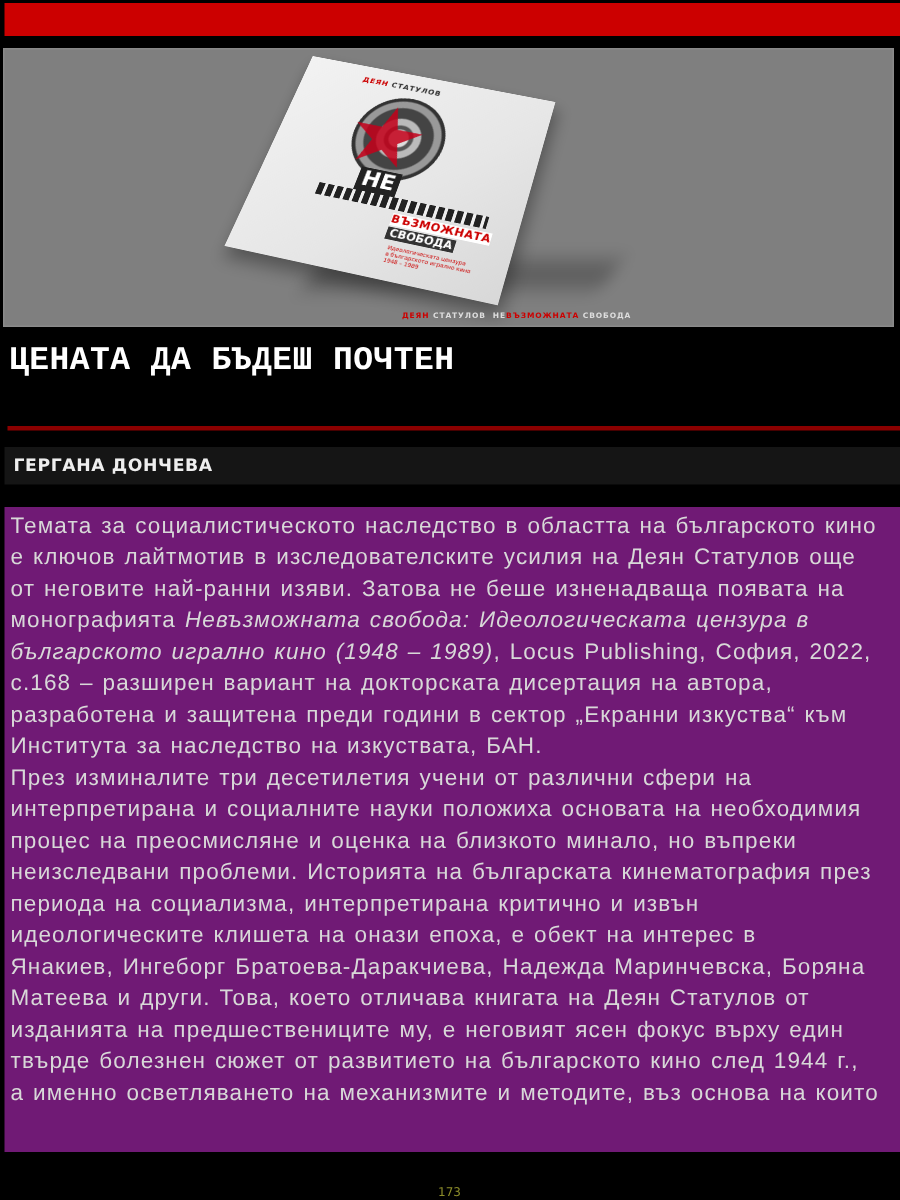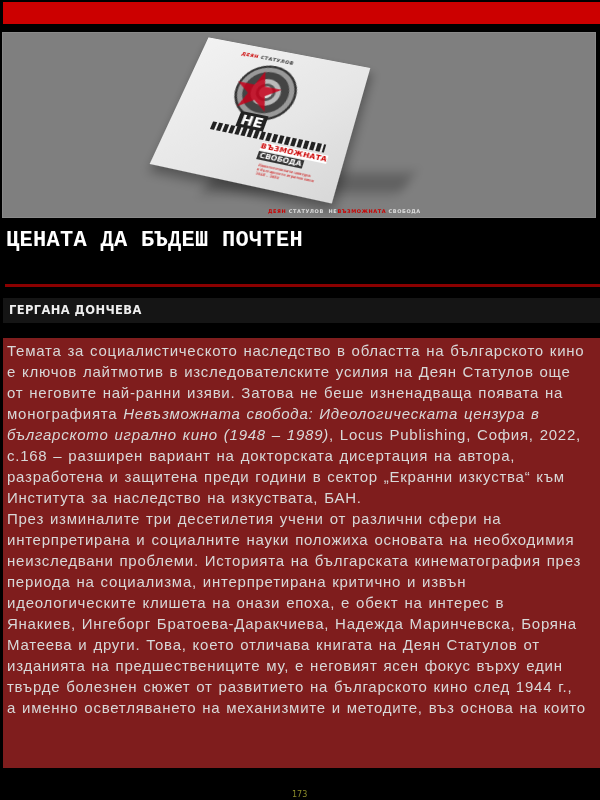--- a/index.html
+++ b/index.html
@@ -89,21 +89,21 @@
       background: #151515;
     }
     .author-name {
       position: absolute; left: 6px; top: 5px;
       font-family: "DejaVu Sans", sans-serif; font-weight: bold;
       font-size: 11.5px; color: #eee; letter-spacing: 0.4px;
     }
 
     .body-area {
       position: absolute; left: 3px; top: 338px; width: 597px; height: 430px;
-      background: #7f1d1d;
+      background: #701a75;
     }
     .body-text {
       position: absolute; left: 4px; top: 2px; width: 592px;
       font-family: "Liberation Sans", sans-serif;
       font-size: 15px; line-height: 21px; color: #d8d8d8;
       letter-spacing: 0.75px; word-spacing: 1px;
     }
     .body-text p { margin: 0; }
     .body-text .line { display: block; white-space: nowrap; }
     .body-text em { font-style: italic; }
@@ -165,20 +165,21 @@
           <span class="line">от неговите най-ранни изяви. Затова не беше изненадваща появата на</span>
           <span class="line">монографията <em>Невъзможната свобода: Идеологическата цензура в</em></span>
           <span class="line"><em>българското игрално кино (1948 – 1989)</em>, Locus Publishing, София, 2022,</span>
           <span class="line">с.168 – разширен вариант на докторската дисертация на автора,</span>
           <span class="line">разработена и защитена преди години в сектор „Екранни изкуства“ към</span>
           <span class="line">Института за наследство на изкуствата, БАН.</span>
         </p>
         <p>
           <span class="line">През изминалите три десетилетия учени от различни сфери на</span>
           <span class="line">интерпретирана и социалните науки положиха основата на необходимия</span>
+          <span class="line">процес на преосмисляне и оценка на близкото минало, но въпреки</span>
           <span class="line">неизследвани проблеми. Историята на българската кинематография през</span>
           <span class="line">периода на социализма, интерпретирана критично и извън</span>
           <span class="line">идеологическите клишета на онази епоха, е обект на интерес в</span>
           <span class="line">Янакиев, Ингеборг Братоева-Даракчиева, Надежда Маринчевска, Боряна</span>
           <span class="line">Матеева и други. Това, което отличава книгата на Деян Статулов от</span>
           <span class="line">изданията на предшествениците му, е неговият ясен фокус върху един</span>
           <span class="line">твърде болезнен сюжет от развитието на българското кино след 1944 г.,</span>
           <span class="line">а именно осветляването на механизмите и методите, въз основа на които</span>
         </p>
       </div>

